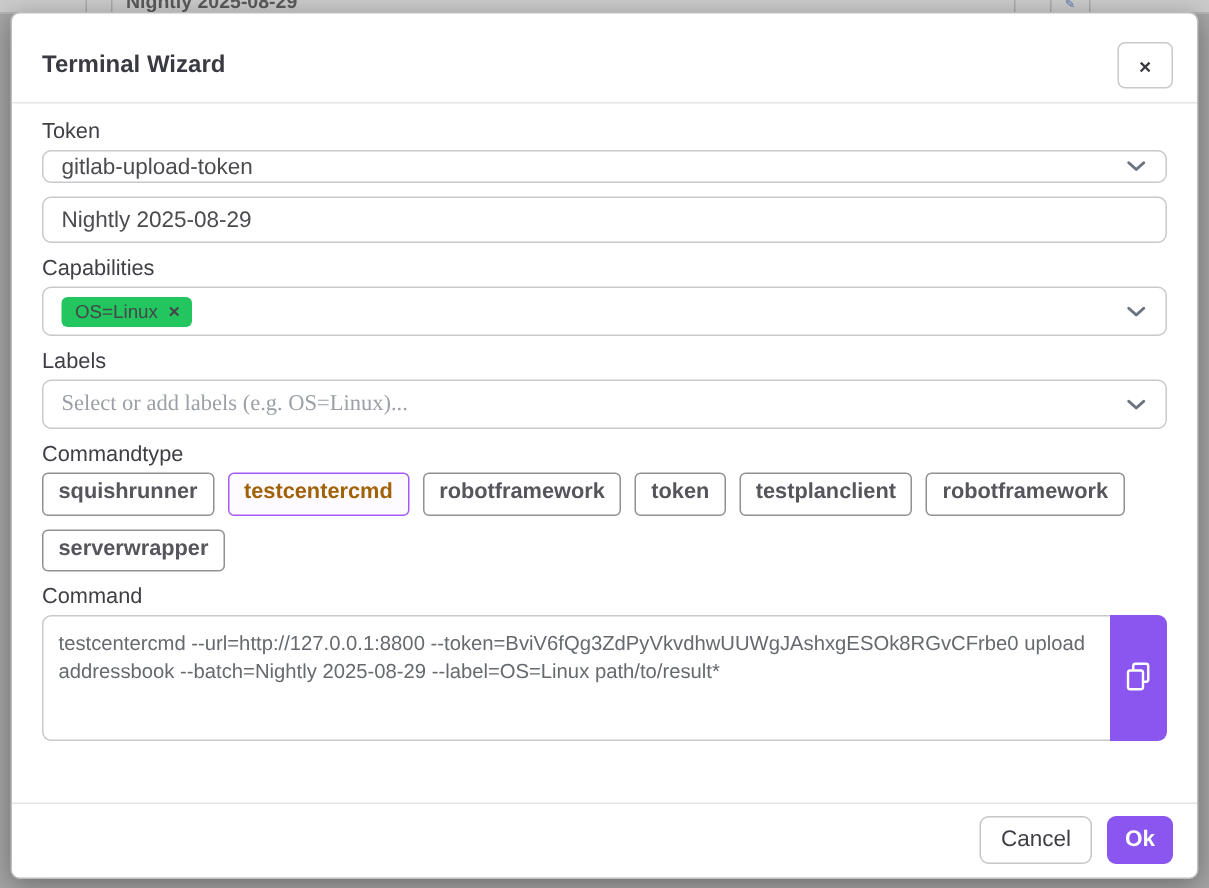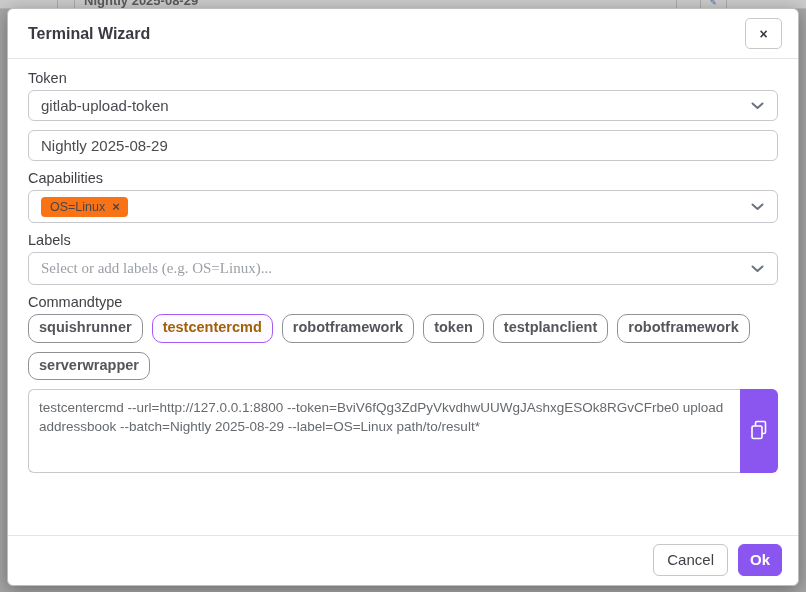--- a/index.html
+++ b/index.html
@@ -31,21 +31,21 @@
   .modal {
     position: absolute; left: 7px; right: 7px; top: 8px; bottom: 6px;
     background: #fff;
     border: 1px solid #bdbdbd;
     border-radius: 6px;
     box-shadow: 0 4px 18px rgba(0,0,0,0.35);
     display: flex; flex-direction: column;
   }
   .modal-header {
     display: flex; align-items: center; justify-content: space-between;
-    padding: 9px 16px 9px 20px;
+    padding: 19px 16px 9px 20px;
     border-bottom: 1px solid #e4e4e4;
   }
   .modal-title { font-size: 16px; font-weight: bold; color: #3a3a43; }
   .close-btn {
     width: 37px; height: 31px;
     border: 1px solid #c9c9c9; border-radius: 5px;
     background: #fff; cursor: pointer;
     font-size: 14px; font-weight: bold; color: #3a3a43;
     display: flex; align-items: center; justify-content: center;
     line-height: 1;
@@ -53,21 +53,21 @@
 
   .modal-body { flex: 1; padding: 11px 20px 0 20px; }
 
   .field-group { margin-bottom: 9px; }
   .field-label {
     display: block; font-size: 14.5px; color: #3f3f46; margin-bottom: 4px;
   }
 
   .control {
     position: relative;
-    width: 100%; height: 31px;
+    width: 100%; height: 22px;
     border: 1px solid #c8c8cd; border-radius: 6px;
     background: #fff;
     display: flex; align-items: center;
     padding: 0 30px 0 12px;
     font-size: 15px; color: #4b4b50;
   }
   .control.tall { height: 33px; }
   .chevron {
     position: absolute; right: 13px; top: 50%; transform: translateY(-50%);
     display: flex;
@@ -82,29 +82,29 @@
   input.text-input::placeholder { color: #9ba0a6; }
   .control input.inner-input {
     border: none; outline: none; flex: 1; font-size: 15px;
     font-family: Liberation Serif, serif; color: #4b4b50;
     background: transparent; min-width: 40px;
   }
   .control input.inner-input::placeholder { color: #9ba0a6; }
 
   .tag {
     display: inline-flex; align-items: center; gap: 7px;
-    background: #f97316; border-radius: 4px;
+    background: #22c55e; border-radius: 4px;
     padding: 3px 8px 3px 9px;
     font-size: 12.5px; color: #46464b;
   }
   .tag-remove { font-weight: bold; font-size: 13px; color: #46464b; cursor: pointer; line-height: 1; }
 
   .chips-row { display: flex; flex-wrap: wrap; gap: 9px; }
   .chip {
-    border: 1px solid #909095; border-radius: 10px;
+    border: 1px solid #909095; border-radius: 4px;
     background: #fff; padding: 3px 10px 4px 10px;
     font-size: 14.5px; font-weight: bold; color: #55555b;
     cursor: pointer; font-family: "Liberation Sans", sans-serif;
     line-height: 1.35;
   }
   .chip.selected {
     border-color: #a55bf2; color: #a16207; background: #fdfbff;
   }
 
   .command-wrap {
@@ -216,20 +216,21 @@
         <button class="chip selected">testcentercmd</button>
         <button class="chip">robotframework</button>
         <button class="chip">token</button>
         <button class="chip">testplanclient</button>
         <button class="chip">robotframework</button>
         <button class="chip">serverwrapper</button>
       </div>
     </div>
 
     <div class="field-group">
+      <label class="field-label">Command</label>
       <div class="command-wrap">
         <div class="command-box">testcentercmd --url=http://127.0.0.1:8800 --token=BviV6fQg3ZdPyVkvdhwUUWgJAshxgESOk8RGvCFrbe0 upload addressbook --batch=Nightly 2025-08-29 --label=OS=Linux path/to/result*</div>
         <button class="copy-btn">
           <span>
             <svg width="18" height="20" viewBox="0 0 18 20">
               <rect x="5.5" y="1.5" width="10" height="12" rx="1.5" fill="none" stroke="#ffffff" stroke-width="1.6"></rect>
               <rect x="2" y="6" width="10" height="12.5" rx="1.5" fill="#8b55f0" stroke="#ffffff" stroke-width="1.6"></rect>
             </svg>
           </span>
         </button>

